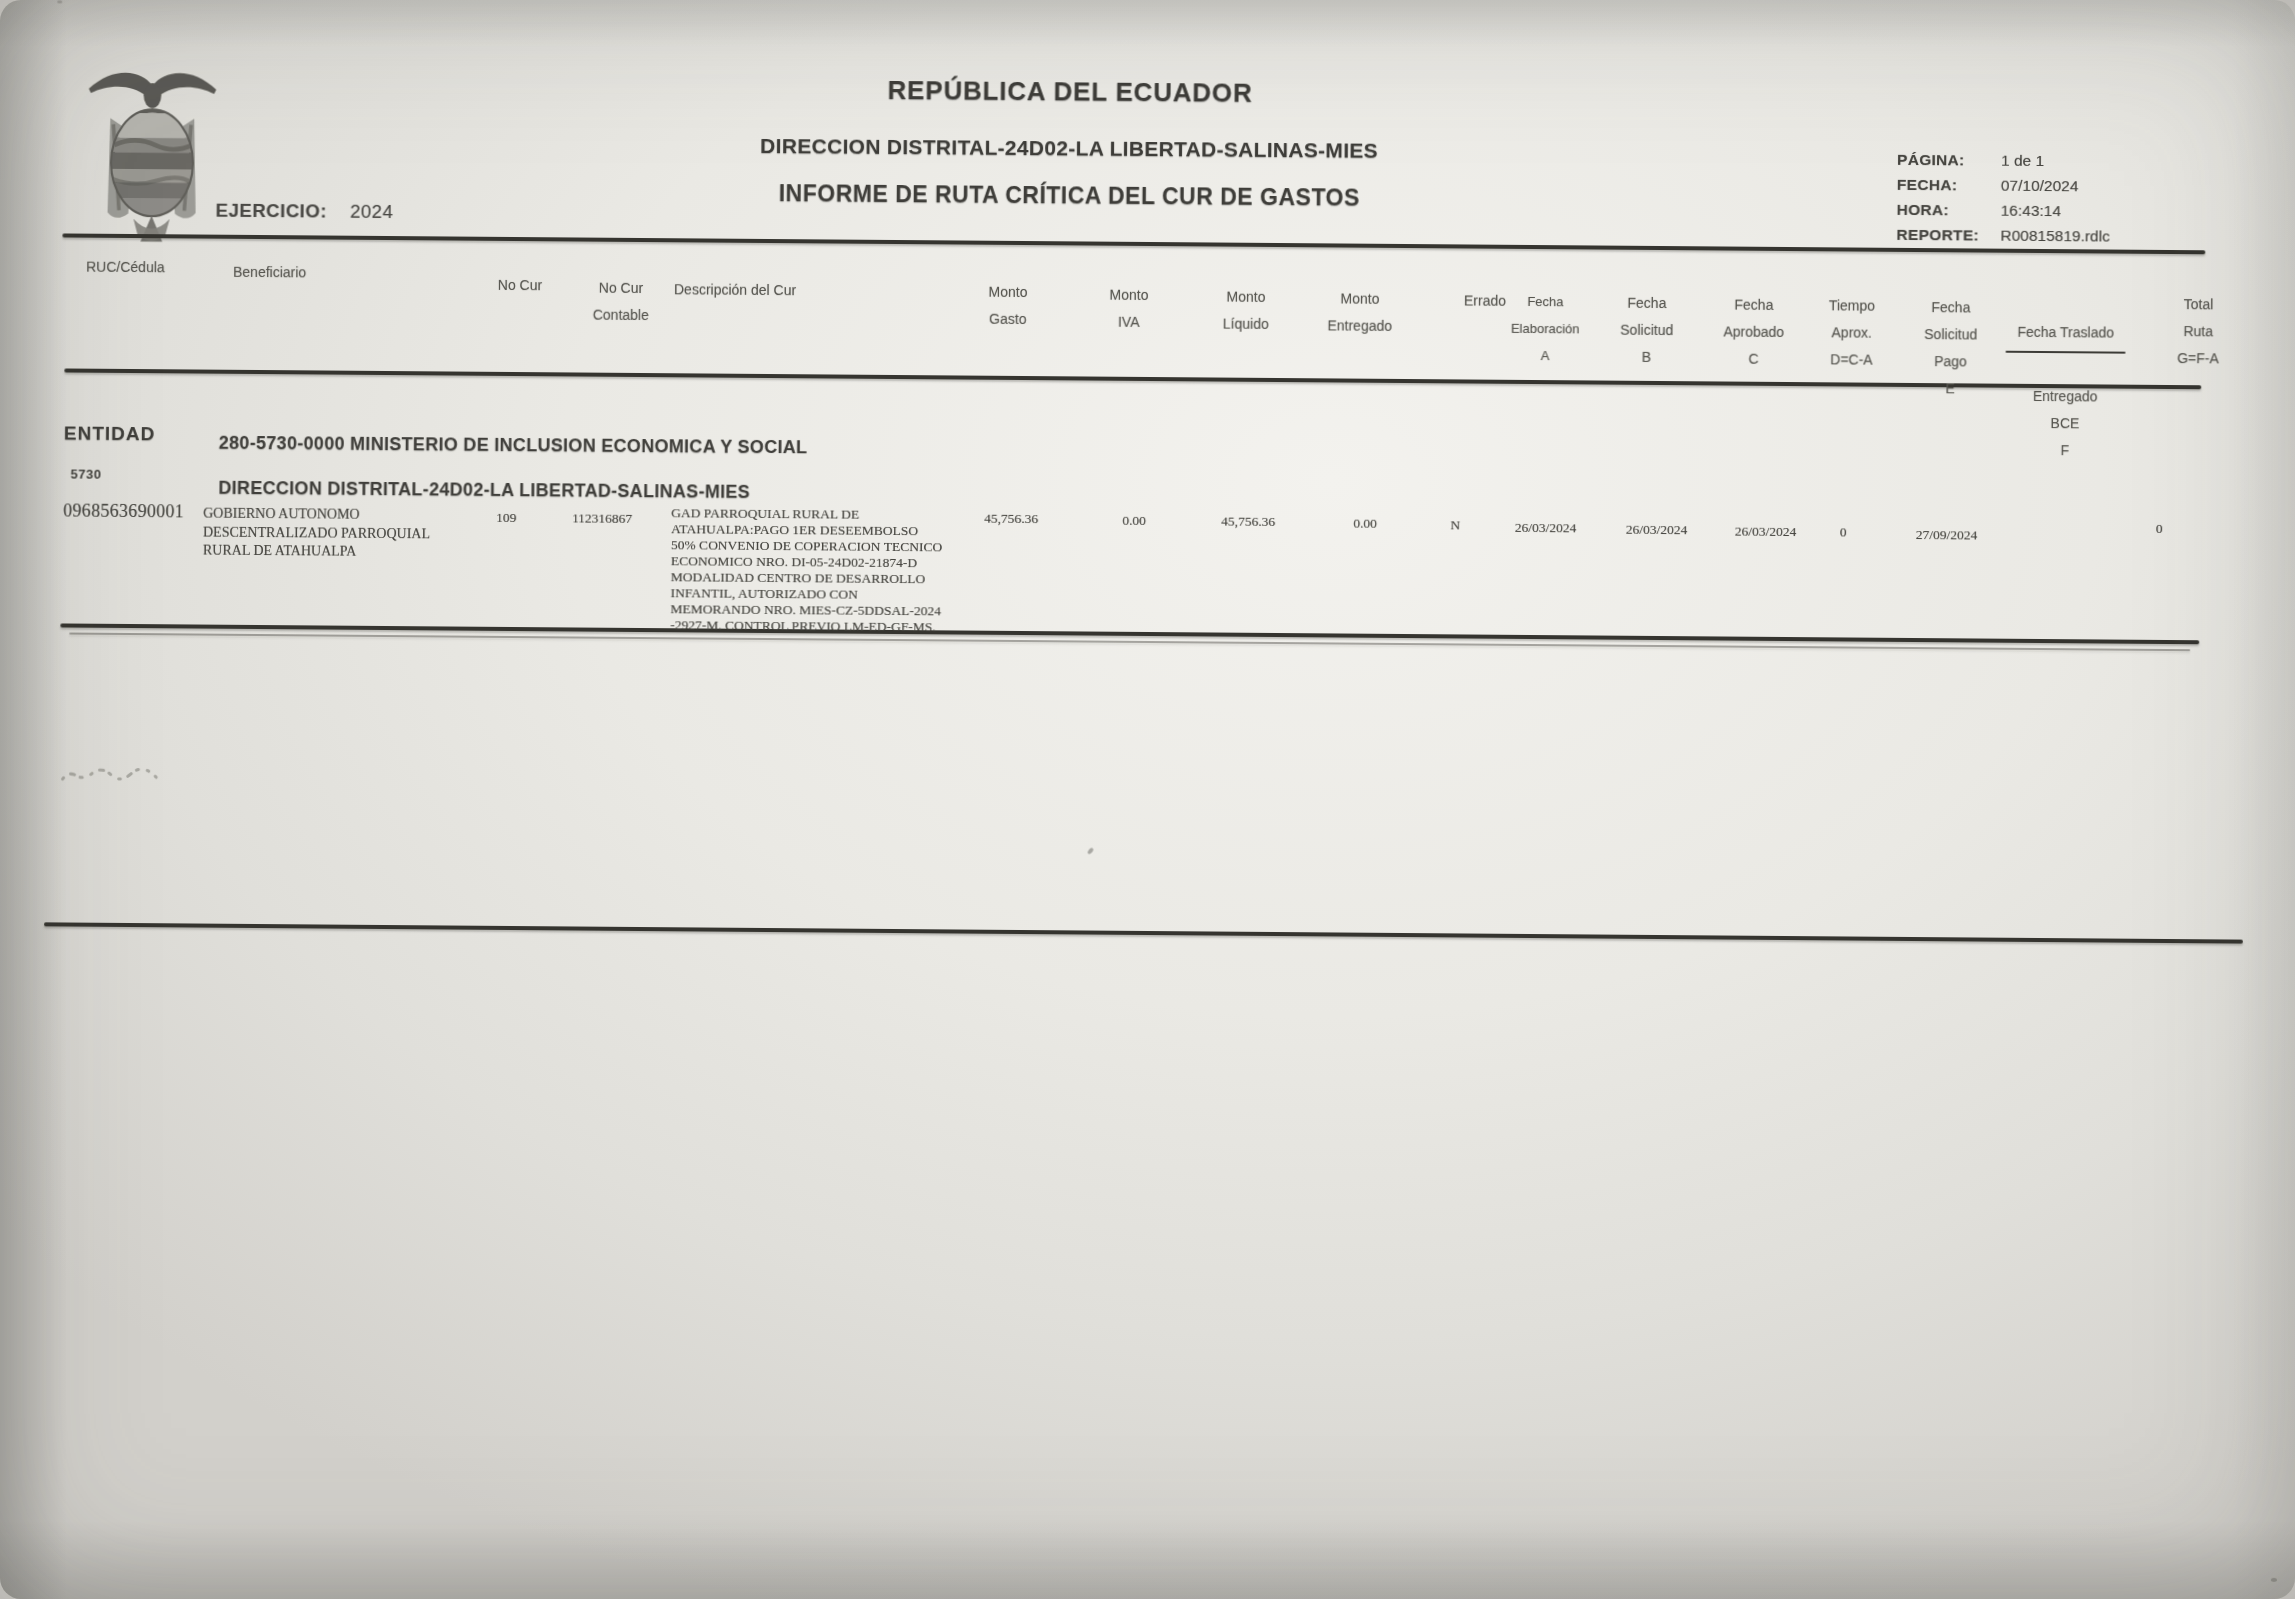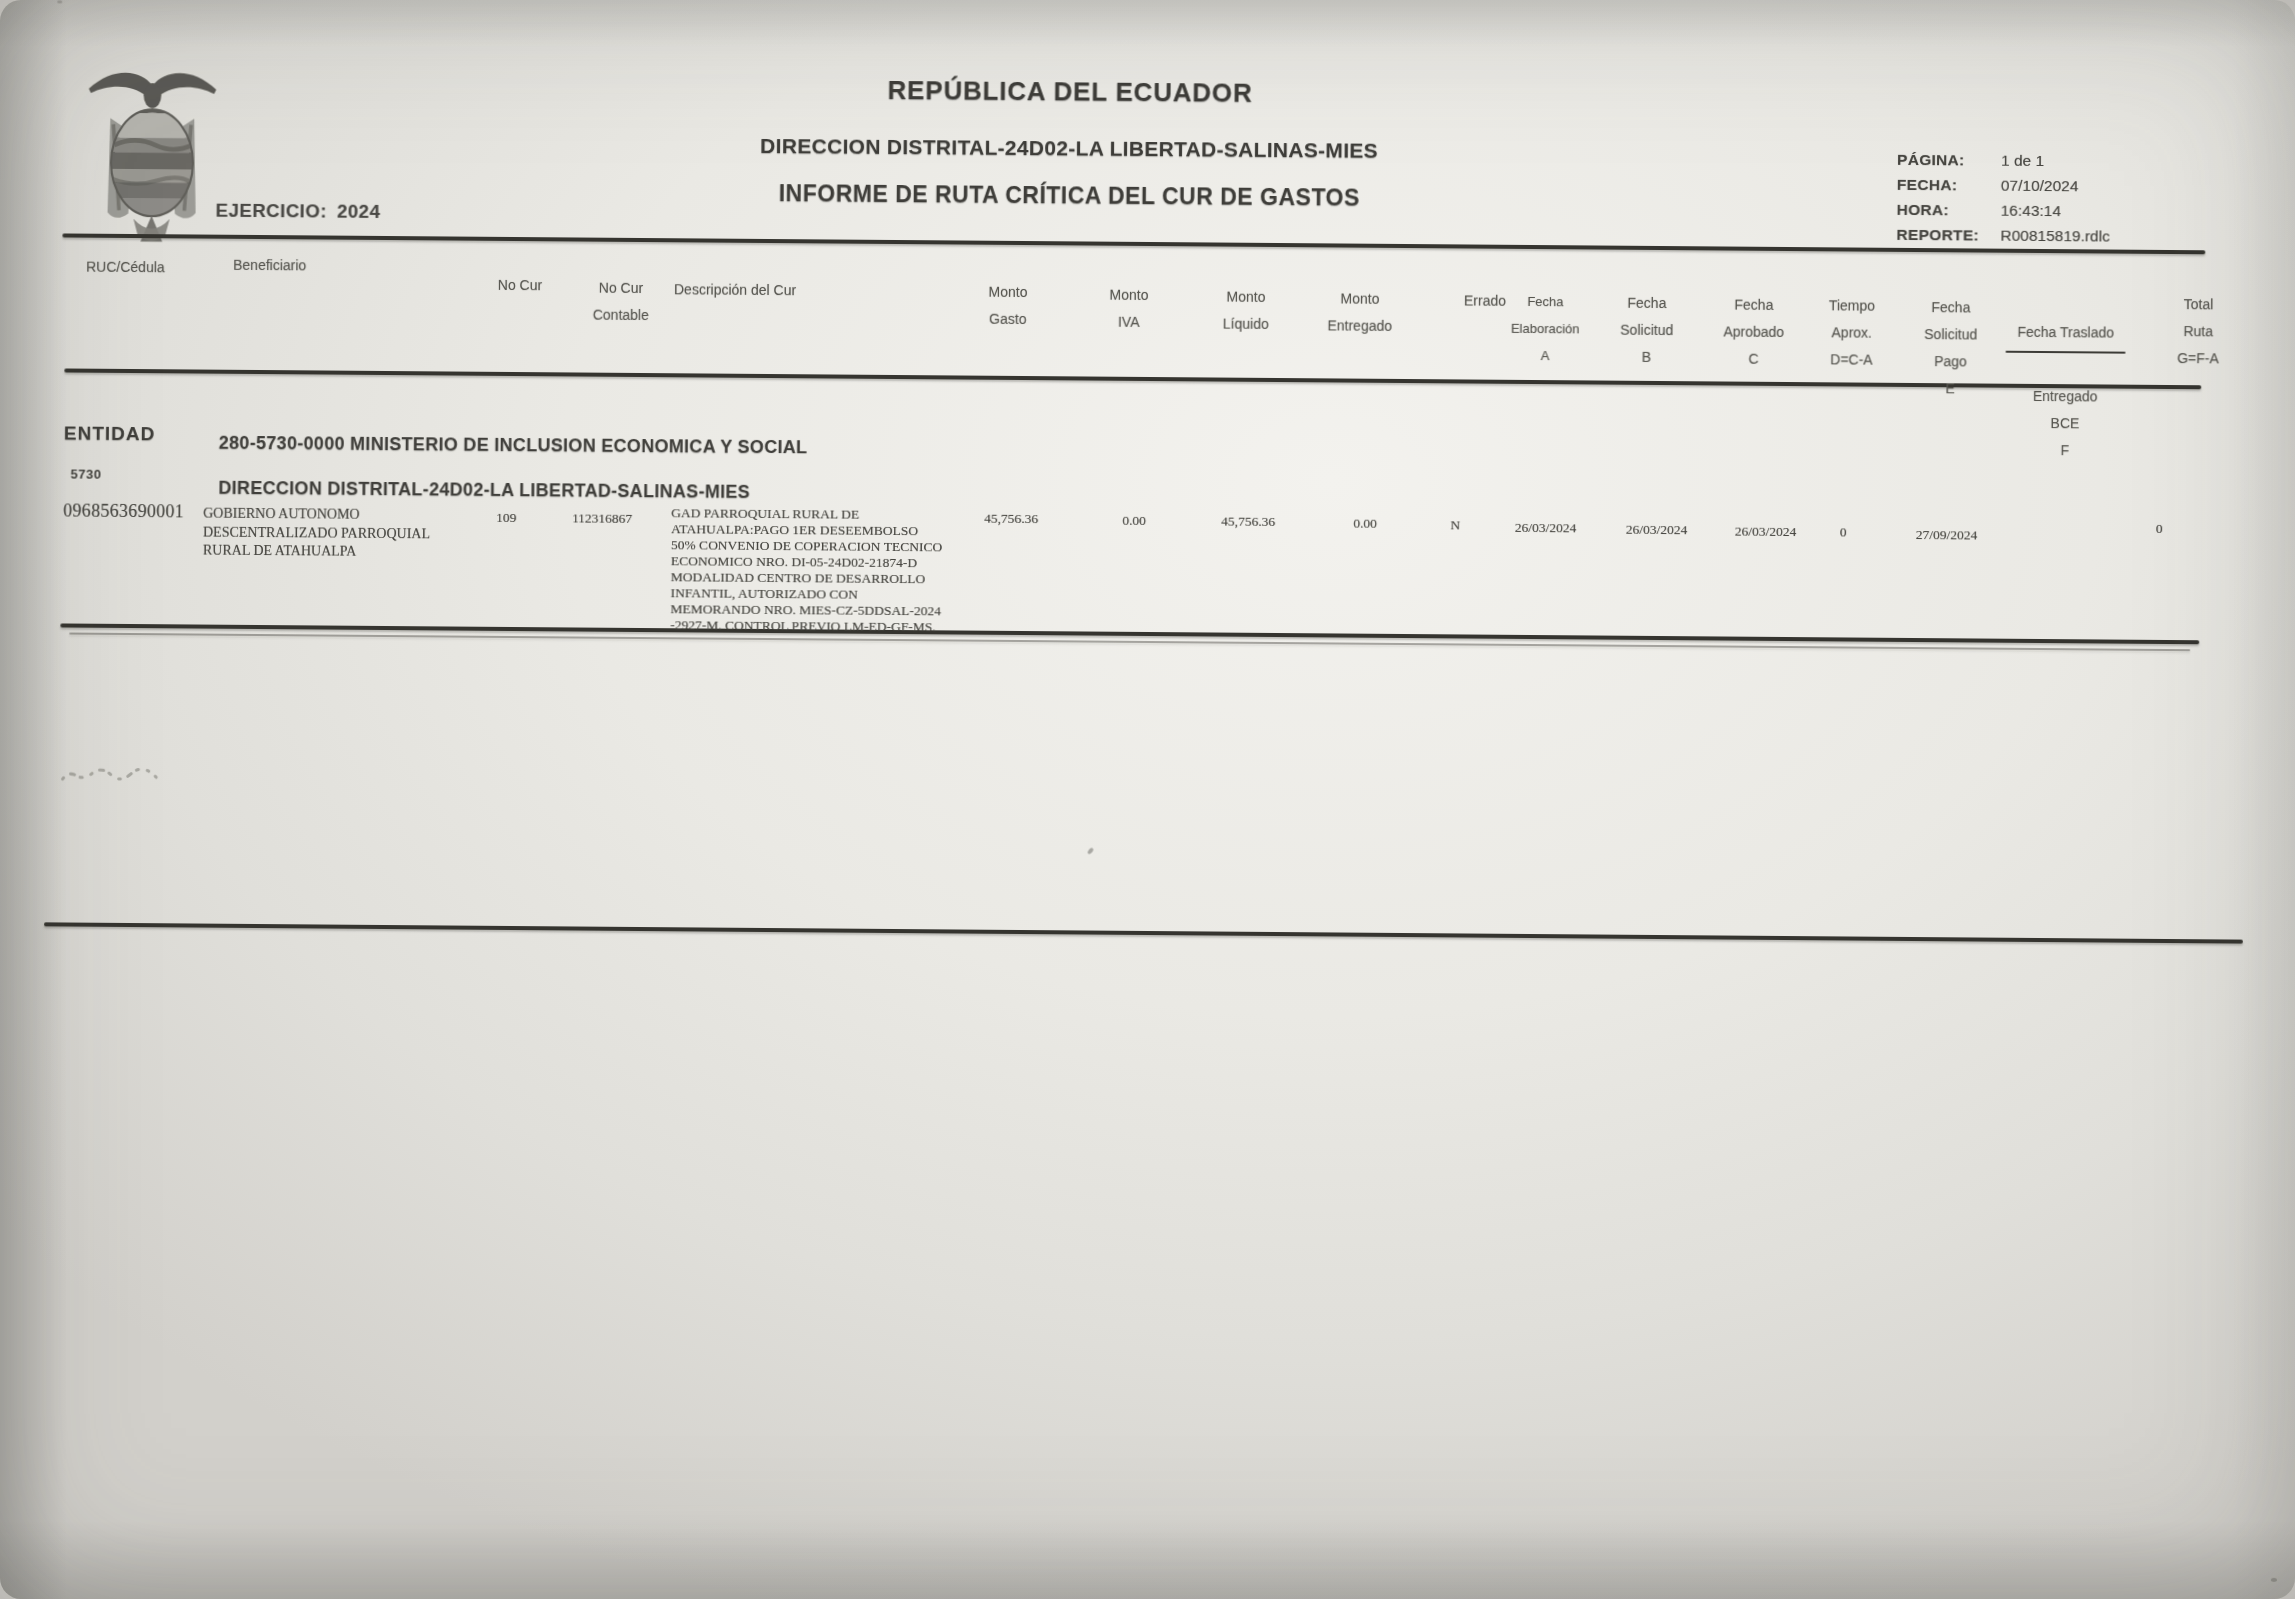--- a/index.html
+++ b/index.html
@@ -19,21 +19,21 @@
     border-radius: 21px;
   }
   .vignette{position:absolute;inset:0;pointer-events:none;box-shadow:inset 0 0 155px rgba(70,70,66,.26);}
   .sheet{position:absolute;inset:0;transform:rotate(.45deg);transform-origin:1148px 800px;filter:blur(0.2px);}
   .titles{position:absolute;left:637px;top:77px;width:855px;text-align:center;color:#3e3d39;}
   .t1{position:absolute;left:0;width:100%;top:0;font-size:26px;font-weight:bold;letter-spacing:0.8px;text-shadow:0 0.5px 1px rgba(50,49,45,.35);}
   .t2{position:absolute;left:-47px;width:948px;top:60px;font-size:21px;font-weight:bold;letter-spacing:0.3px;text-shadow:0 0.5px 1px rgba(50,49,45,.3);}
   .t3{position:absolute;left:0;width:100%;top:106px;font-size:23px;font-weight:bold;letter-spacing:0.5px;text-shadow:0 0.5px 1px rgba(50,49,45,.3);}
 
   .ejercicio{position:absolute;left:211px;top:207px;font-size:18.6px;font-weight:bold;color:#4a4945;letter-spacing:0.5px;text-shadow:0 0 1px rgba(74,73,69,.4);}
-  .ejercicio .val{font-weight:bold;margin-left:10px;}
+  .ejercicio .val{font-weight:normal;margin-left:23px;}
 
   .meta{position:absolute;left:1892px;top:145px;color:#45443f;font-size:15.5px;}
   .mrow{height:25px;white-space:nowrap;}
   .mlabel{display:inline-block;width:96px;font-weight:bold;letter-spacing:0.3px;text-shadow:0 0 1px rgba(69,68,63,.4);}
   .mval{text-shadow:0 0 0.5px rgba(69,68,63,.4);margin-left:8px;}
 
   .rule{position:absolute;background:#35342f;border-radius:2.1px;box-shadow:0 2.1px 2.1px rgba(90,89,84,.35);}
 
   .hcell{position:absolute;text-align:center;font-size:14px;line-height:27px;color:#56554f;white-space:pre-line;text-shadow:0 0 1px rgba(86,85,79,.35);}
   .hleft{text-align:left;}
@@ -102,21 +102,21 @@
       <div class="mrow"><span class="mlabel">REPORTE:</span><span class="mval">R00815819.rdlc</span></div>
     </div>
 
     <div class="rule" style="left:58px;top:242px;width:2143px;height:4.1px;"></div>
     <div class="rule" style="left:61px;top:377px;width:2137px;height:3.6px;"></div>
     <div class="rule" style="left:59px;top:632px;width:2139px;height:3.6px;"></div>
     <div class="rule" style="left:68px;top:641px;width:2121px;height:1.6px;opacity:.4;"></div>
     <div class="rule" style="left:45px;top:931px;width:2199px;height:3.6px;"></div>
 
     <div class="hcell hleft" style="left:82px;top:262px;width:124px;">RUC/Cédula</div>
-    <div class="hcell hleft" style="left:229px;top:259px;width:124px;">Beneficiario</div>
+    <div class="hcell hleft" style="left:229px;top:266px;width:124px;">Beneficiario</div>
     <div class="hcell" style="left:464px;top:277px;width:104px;">No Cur</div>
     <div class="hcell" style="left:565px;top:279px;width:104px;">No Cur
 Contable</div>
     <div class="hcell hleft" style="left:670px;top:280px;width:176px;">Descripción del Cur</div>
     <div class="hcell" style="left:952px;top:280px;width:104px;">Monto
 Gasto</div>
     <div class="hcell" style="left:1073px;top:282px;width:104px;">Monto
 IVA</div>
     <div class="hcell" style="left:1190px;top:283px;width:104px;">Monto
 Líquido</div>

